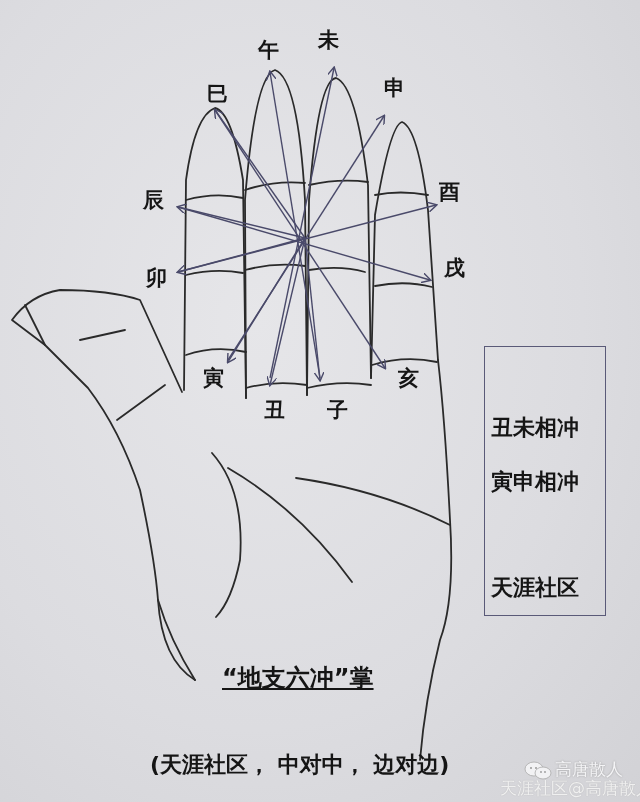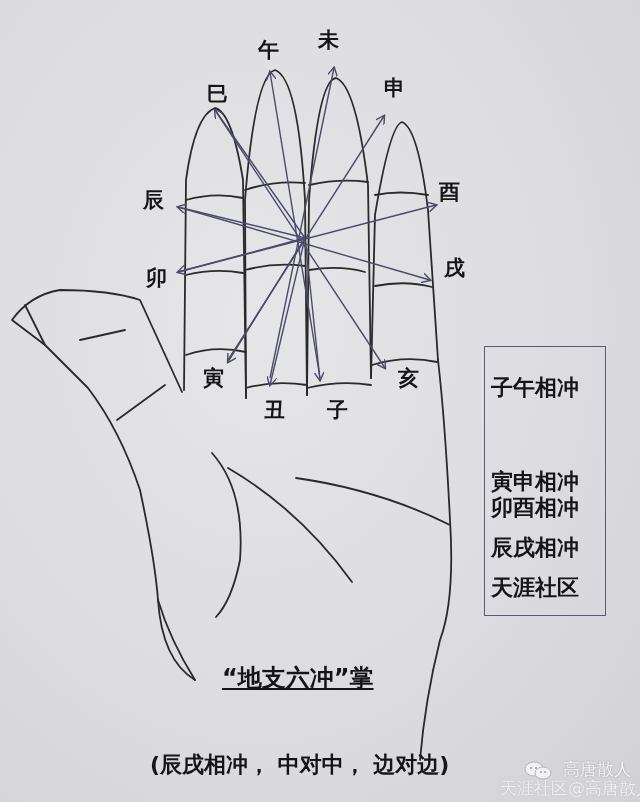--- a/index.html
+++ b/index.html
@@ -30,21 +30,21 @@
     .caption {
       position: absolute; left: 222px; top: 662px; font-size: 24px; color: #151515;
       font-weight: bold; white-space: nowrap; text-decoration: underline;
     }
     .subcaption {
       position: absolute; left: 150px; top: 750px; font-size: 22px; color: #151515;
       font-weight: bold; white-space: nowrap;
     }
     .wm1 {
       position: absolute; left: 555px; top: 758px; font-size: 17px; color: #f4f4f6;
-      white-space: nowrap; text-shadow: 0 0 2px #999; margin-left: 8px;
+      white-space: nowrap; text-shadow: 0 0 2px #999;
     }
     .wm2 {
       position: absolute; left: 500px; top: 777px; font-size: 17px; color: rgba(255,255,255,0.8);
       white-space: nowrap; text-shadow: 0 0 1px #aaa;
     }
     .wm-icon {
       position: absolute; left: 523px; top: 760px; width: 30px; height: 22px;
     }
   </style>
 </head>
@@ -121,29 +121,27 @@
 <div class="lbl" style="left:143px;top:190px">辰</div>
 <div class="lbl" style="left:439px;top:182px">酉</div>
 <div class="lbl" style="left:146px;top:268px">卯</div>
 <div class="lbl" style="left:444px;top:258px">戌</div>
 <div class="lbl" style="left:203px;top:368px">寅</div>
 <div class="lbl" style="left:398px;top:368px">亥</div>
 <div class="lbl" style="left:264px;top:400px">丑</div>
 <div class="lbl" style="left:327px;top:400px">子</div>
 
 <div class="legend-box">
-  <div class="legend-item" style="top:26px">子午相冲</div>
+  <div class="legend-item" style="top:66px">丑未相冲</div>
   <div class="legend-item" style="top:120px">寅申相冲</div>
-  <div class="legend-item" style="top:146px">卯酉相冲</div>
-  <div class="legend-item" style="top:186px">辰戌相冲</div>
   <div class="legend-item" style="top:226px">天涯社区</div>
 </div>
 
 <div class="caption">“地支六冲”掌</div>
-<div class="subcaption">(辰戌相冲，  中对中，  边对边)</div>
+<div class="subcaption">(天涯社区，  中对中，  边对边)</div>
 
 <svg class="wm-icon" viewBox="0 0 30 22">
   <ellipse cx="11" cy="9" rx="9" ry="7" fill="#f2f2f4" stroke="#aaa" stroke-width="0.8"></ellipse>
   <ellipse cx="20" cy="13" rx="8" ry="6" fill="#f2f2f4" stroke="#aaa" stroke-width="0.8"></ellipse>
   <circle cx="8" cy="8" r="1" fill="#999"></circle>
     <circle cx="13" cy="8" r="1" fill="#999"></circle>
   <circle cx="18" cy="12" r="0.9" fill="#999"></circle>
     <circle cx="22" cy="12" r="0.9" fill="#999"></circle>
 </svg>
 <div class="wm1">高唐散人</div>

